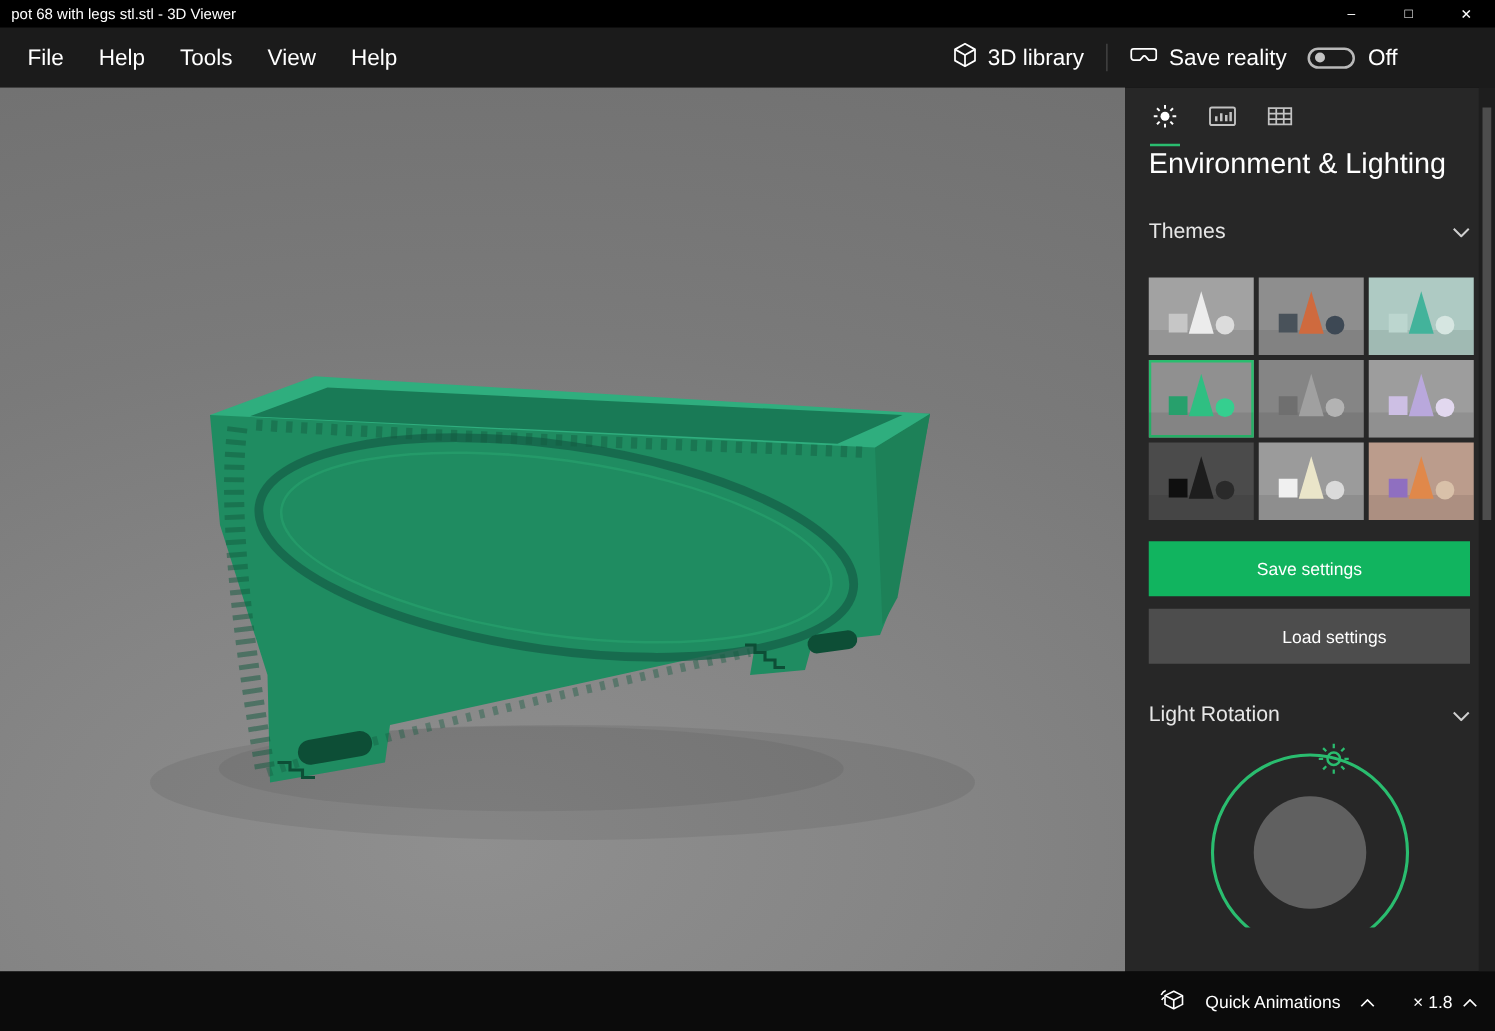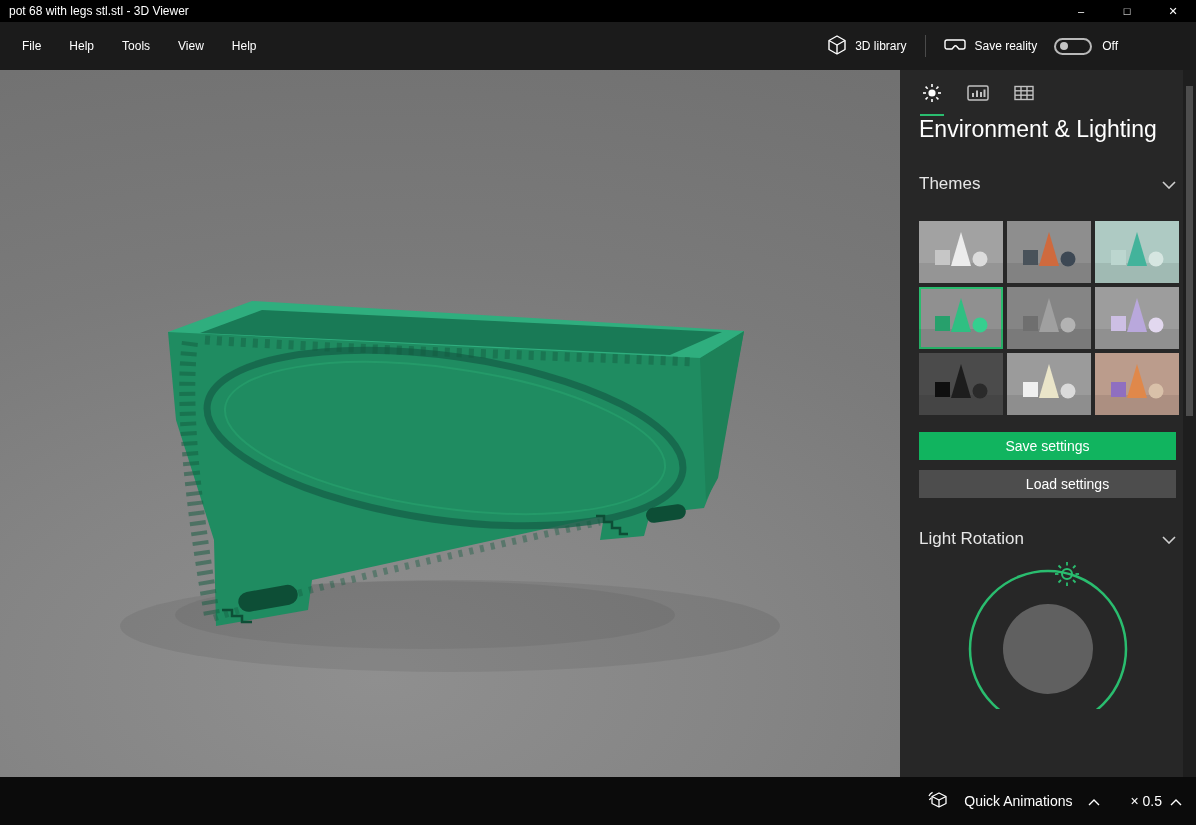--- a/index.html
+++ b/index.html
@@ -6,21 +6,21 @@
   html,body { width:1196px; height:825px; overflow:hidden; background:#000;
     font-family:"Liberation Sans", sans-serif; -webkit-font-smoothing:antialiased; }
 
   
   .titlebar { height:22px; background:#000; color:#fff; display:flex; align-items:center; font-size:12px; }
   .titlebar .title { padding-left:9px; }
   .win-controls { margin-left:auto; display:flex; height:100%; }
   .wc { width:46px; height:100%; display:flex; align-items:center; justify-content:center; font-size:11px; color:#fff; cursor:default; }
 
   
-  .menubar { height:48px; background:#1b1b1b; display:flex; align-items:center; color:#fff; font-size:12px; }
+  .menubar { height:48px; background:#1b1b1b; display:flex; align-items:center; color:#fff; font-size:18px; }
   .menus { display:flex; padding-left:8px; }
   .menu-item { padding:7px 14px; cursor:default; }
   .menubar-right { margin-left:auto; display:flex; align-items:center; margin-right:78px; }
   .libbtn, .mrgroup { display:flex; align-items:center; gap:9px; }
   .mb-sep { width:1px; height:22px; background:#4a4a4a; margin:0 18px; }
   .toggle { width:38px; height:17px; border:2px solid #b9b9b9; border-radius:10px; position:relative; margin-left:8px; }
   .toggle .knob { width:8px; height:8px; border-radius:50%; background:#c4c4c4; position:absolute; left:4px; top:2.5px; }
   .off-label { margin-left:1px; }
 
   
@@ -35,21 +35,21 @@
   .tabs { display:flex; gap:22px; padding:13px 0 0 1px; }
   .tab { display:flex; flex-direction:column; align-items:center; gap:7px; cursor:default; }
   .tab .underline { width:24px; height:2px; background:transparent; }
   .tab.selected .underline { background:#2abd6f; }
   .panel-heading { font-size:23px; font-weight:400; color:#fff; }
   .section-header { display:flex; align-items:center; justify-content:space-between; margin-top:31px; font-size:17px; color:#e6e6e6; cursor:default; }
   .theme-grid { display:grid; grid-template-columns:repeat(3, 84px); grid-auto-rows:62px; gap:4px; margin-top:27px; }
   .thumb { position:relative; overflow:hidden; cursor:pointer; }
   .thumb.selected { box-shadow: inset 0 0 0 2px #2abd6f; }
   .thumb svg { display:block; }
-  .btn { height:28px; display:flex; align-items:center; justify-content:center; font-size:14px; color:#fff; cursor:pointer; }
+  .btn { height:44px; display:flex; align-items:center; justify-content:center; font-size:14px; color:#fff; cursor:pointer; }
   .btn.save { background:#11b45f; margin-top:17px; }
   .btn.load { background:#4d4d4d; margin-top:10px;padding-left:40px; }
   .dial-wrap { display:flex; justify-content:center; margin-top:12px; height:148px; overflow:hidden; }
 
   .scrollbar { position:absolute; top:0; right:0; width:13px; height:100%; background:#1e1e1e; }
   .scroll-thumb { position:absolute; top:16px; left:3px; width:7px; height:330px; background:#4d4d4d; }
 
   
   .statusbar { height:48px; background:#0b0b0b; display:flex; align-items:center; justify-content:flex-end; color:#fff; font-size:14px; padding-right:14px; }
   .qa-group { display:flex; align-items:center; gap:16px; margin-right:30px; }
@@ -333,20 +333,20 @@
         </svg>
     </span>
     <span>Quick Animations</span>
     <span>
       <svg width="12" height="7" viewBox="0 0 12 7">
           <polyline points="1,6 6,1 11,6" fill="none" stroke="#fff" stroke-width="1.4"></polyline>
         </svg>
     </span>
   </div>
   <div class="zoom-group">
-    <span>× 0.5</span>
+    <span>× 1.8</span>
     <span>
       <svg width="12" height="7" viewBox="0 0 12 7">
           <polyline points="1,6 6,1 11,6" fill="none" stroke="#fff" stroke-width="1.4"></polyline>
         </svg>
     </span>
   </div>
 </div>
 
 </body></html>

